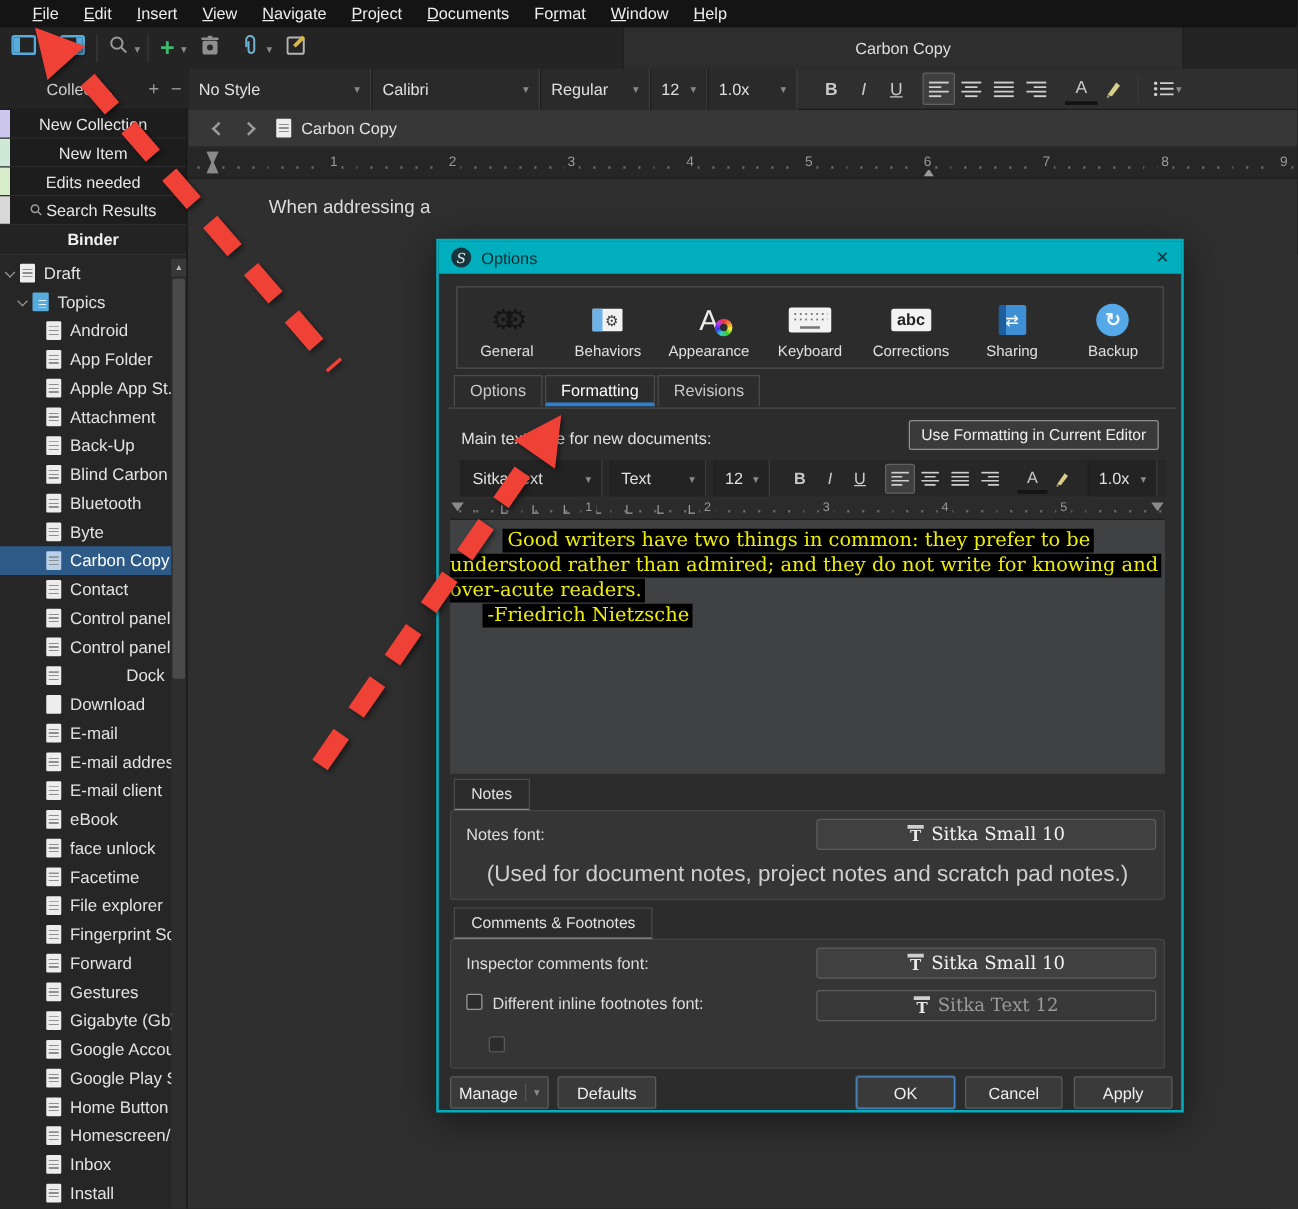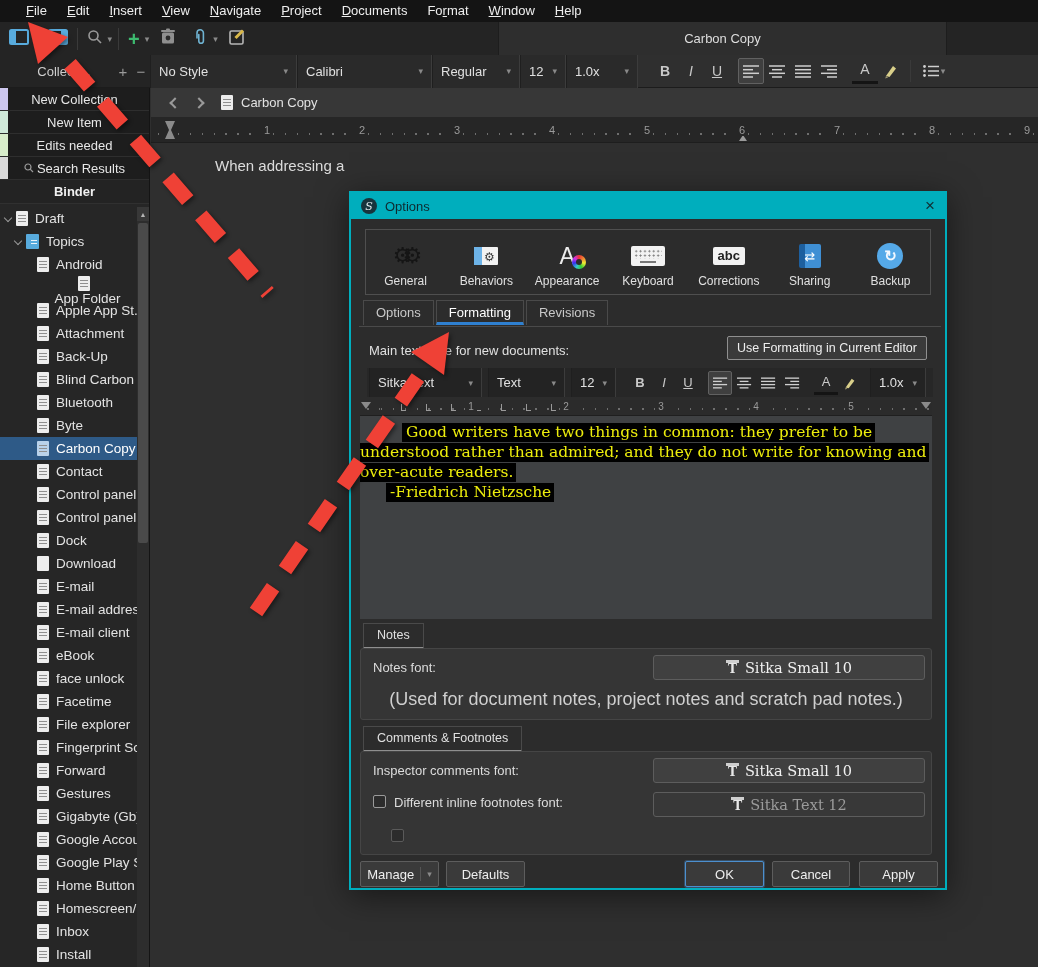--- a/index.html
+++ b/index.html
@@ -336,21 +336,21 @@
         </div>
         <div class="trow" style="padding-left: 14px;">
           <span class="chev"></span>
           <span class="ic topics"></span>
           <span class="tlabel">Topics</span>
         </div>
         <div class="trow" style="padding-left: 37px;">
           <span class="ic doc lines"></span>
           <span class="tlabel">Android</span>
         </div>
-        <div class="trow" style="padding-left: 37px; flex-direction: column;">
+        <div class="trow" style="padding-left: 37px;">
           <span class="ic doc lines"></span>
           <span class="tlabel">App Folder</span>
         </div>
         <div class="trow" style="padding-left: 37px;">
           <span class="ic doc lines"></span>
           <span class="tlabel">Apple App St...</span>
         </div>
         <div class="trow" style="padding-left: 37px;">
           <span class="ic doc lines"></span>
           <span class="tlabel">Attachment</span>
@@ -380,21 +380,21 @@
           <span class="tlabel">Contact</span>
         </div>
         <div class="trow" style="padding-left: 37px;">
           <span class="ic doc lines"></span>
           <span class="tlabel">Control panel</span>
         </div>
         <div class="trow" style="padding-left: 37px;">
           <span class="ic doc lines"></span>
           <span class="tlabel">Control panel</span>
         </div>
-        <div class="trow" style="padding-left: 37px;">
+        <div class="trow" style="padding-left: 37px; gap: 45px;">
           <span class="ic doc lines"></span>
           <span class="tlabel">Dock</span>
         </div>
         <div class="trow" style="padding-left: 37px;">
           <span class="ic doc"></span>
           <span class="tlabel">Download</span>
         </div>
         <div class="trow" style="padding-left: 37px;">
           <span class="ic doc lines"></span>
           <span class="tlabel">E-mail</span>

